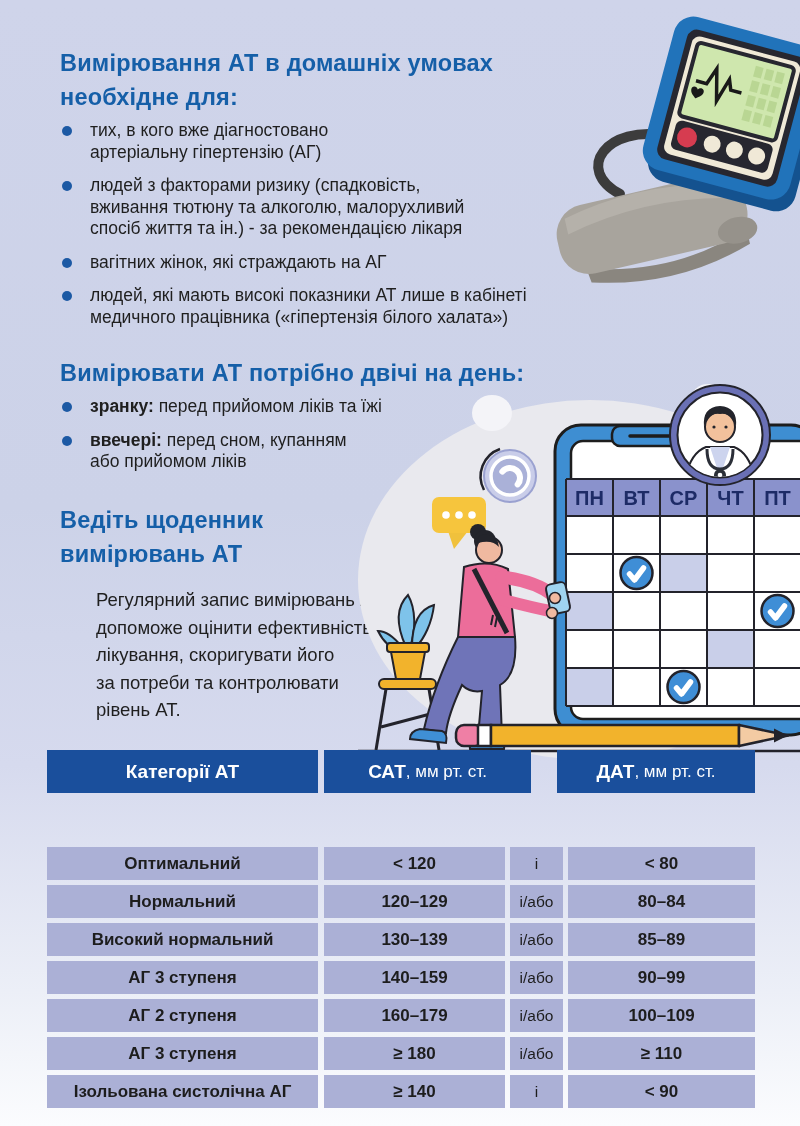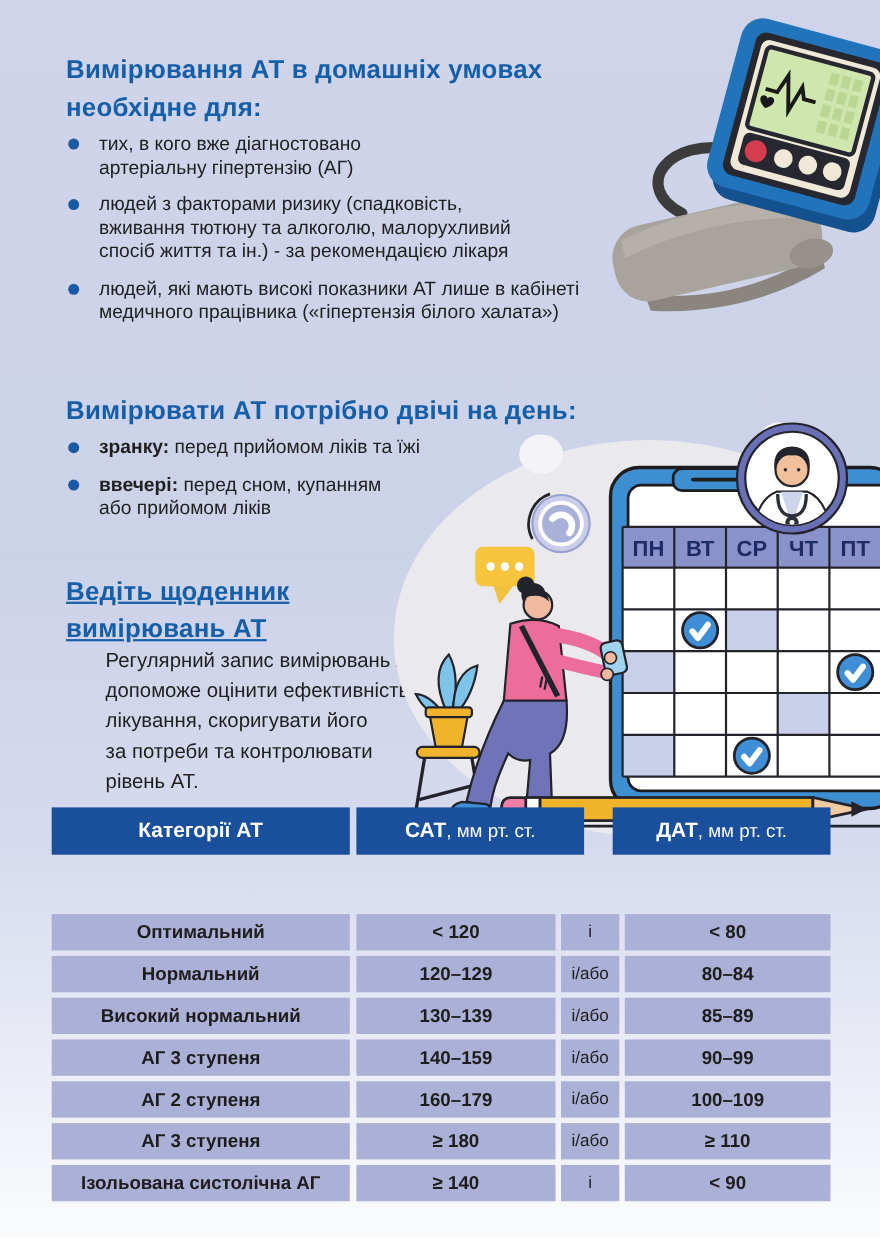--- a/index.html
+++ b/index.html
@@ -10,21 +10,21 @@
     padding-left:36px;
   }
   .h{position:absolute;color:#155fa8;font-weight:bold;font-size:23.5px;line-height:34px;white-space:pre-line;letter-spacing:.2px;}
   .bullets{position:absolute;list-style:none;margin:0;padding:0;width:530px;}
   .bullets li{display:flex;margin-bottom:12px;}
   .dot{flex:0 0 auto;width:10px;height:10px;border-radius:50%;background:#1c59a4;margin:6px 18px 0 2px;}
   .btxt{font-size:17.5px;line-height:21.5px;color:#1f1f1f;white-space:pre-line;}
   .btxt b{font-weight:bold;}
   .para{position:absolute;font-size:18.5px;line-height:27.5px;color:#1f1f1f;white-space:pre-line;}
   
-  #bp-table{position:absolute;left:47px;top:734px;width:740px;}
+  #bp-table{position:absolute;left:47px;top:750px;width:740px;}
   .thead{position:relative;height:43px;margin-bottom:6px;}
   .thead .hc{position:absolute;top:0;height:43px;background:#1a4f9c;color:#fff;display:flex;align-items:center;justify-content:center;font-size:19px;font-weight:bold;}
   .thead .hc .rest{font-weight:normal;font-size:17px;}
   .hcat{left:0;width:271px;} .hsat{left:277px;width:207px;} .hdat{left:510px;width:198px;}
   .trow{position:relative;height:33px;margin-bottom:5px;}
   .cell{position:absolute;top:0;height:33px;background:#abb0d6;display:flex;align-items:center;justify-content:center;font-size:17px;font-weight:bold;color:#1d1d1d;text-align:center;margin-top:48px;}
   .ccat{left:0;width:271px;} .csat{left:277px;width:181px;}
   .cconj{left:463px;width:53px;font-weight:normal;font-size:15.5px;}
   .cdat{left:521px;width:187px;}
   svg{position:absolute;overflow:visible;}
@@ -42,20 +42,24 @@
     <li>
       <span class="dot"></span>
       <span class="btxt">тих, в кого вже діагностовано
 артеріальну гіпертензію (АГ)</span>
     </li>
     <li>
       <span class="dot"></span>
       <span class="btxt">людей з факторами ризику (спадковість,
 вживання тютюну та алкоголю, малорухливий
 спосіб життя та ін.) - за рекомендацією лікаря</span>
+    </li>
+    <li>
+      <span class="dot"></span>
+      <span class="btxt">вагітних жінок, які страждають на АГ</span>
     </li>
     <li>
       <span class="dot"></span>
       <span class="btxt">людей, які мають високі показники АТ лише в кабінеті
 медичного працівника («гіпертензія білого халата»)</span>
     </li>
   </ul>
 
   <svg style="left:540px;top:18px;" width="260" height="290" viewBox="0 0 260 290">
 
@@ -105,21 +109,21 @@
       <span class="dot"></span>
       <span class="btxt"><b>зранку:</b><span> перед прийомом ліків та їжі</span></span>
     </li>
     <li>
       <span class="dot"></span>
       <span class="btxt"><b>ввечері:</b><span> перед сном, купанням
 або прийомом ліків</span></span>
     </li>
   </ul>
 
-  <div class="h" style="left:60px;top:520px;text-decoration:underline;">Ведіть щоденник
+  <div class="h" style="left:60px;top:503px;">Ведіть щоденник
 вимірювань АТ</div>
 
   <div class="para" style="left:60px;top:586px;width:340px;margin-left:36px;">Регулярний запис вимірювань АТ
 допоможе оцінити ефективність
 лікування, скоригувати його
 за потреби та контролювати
 рівень АТ.</div>
 
   <svg style="left:350px;top:385px;" width="450" height="375" viewBox="0 0 450 375">
     <ellipse cx="240" cy="195" rx="232" ry="180" fill="#e9e9ee"></ellipse>

